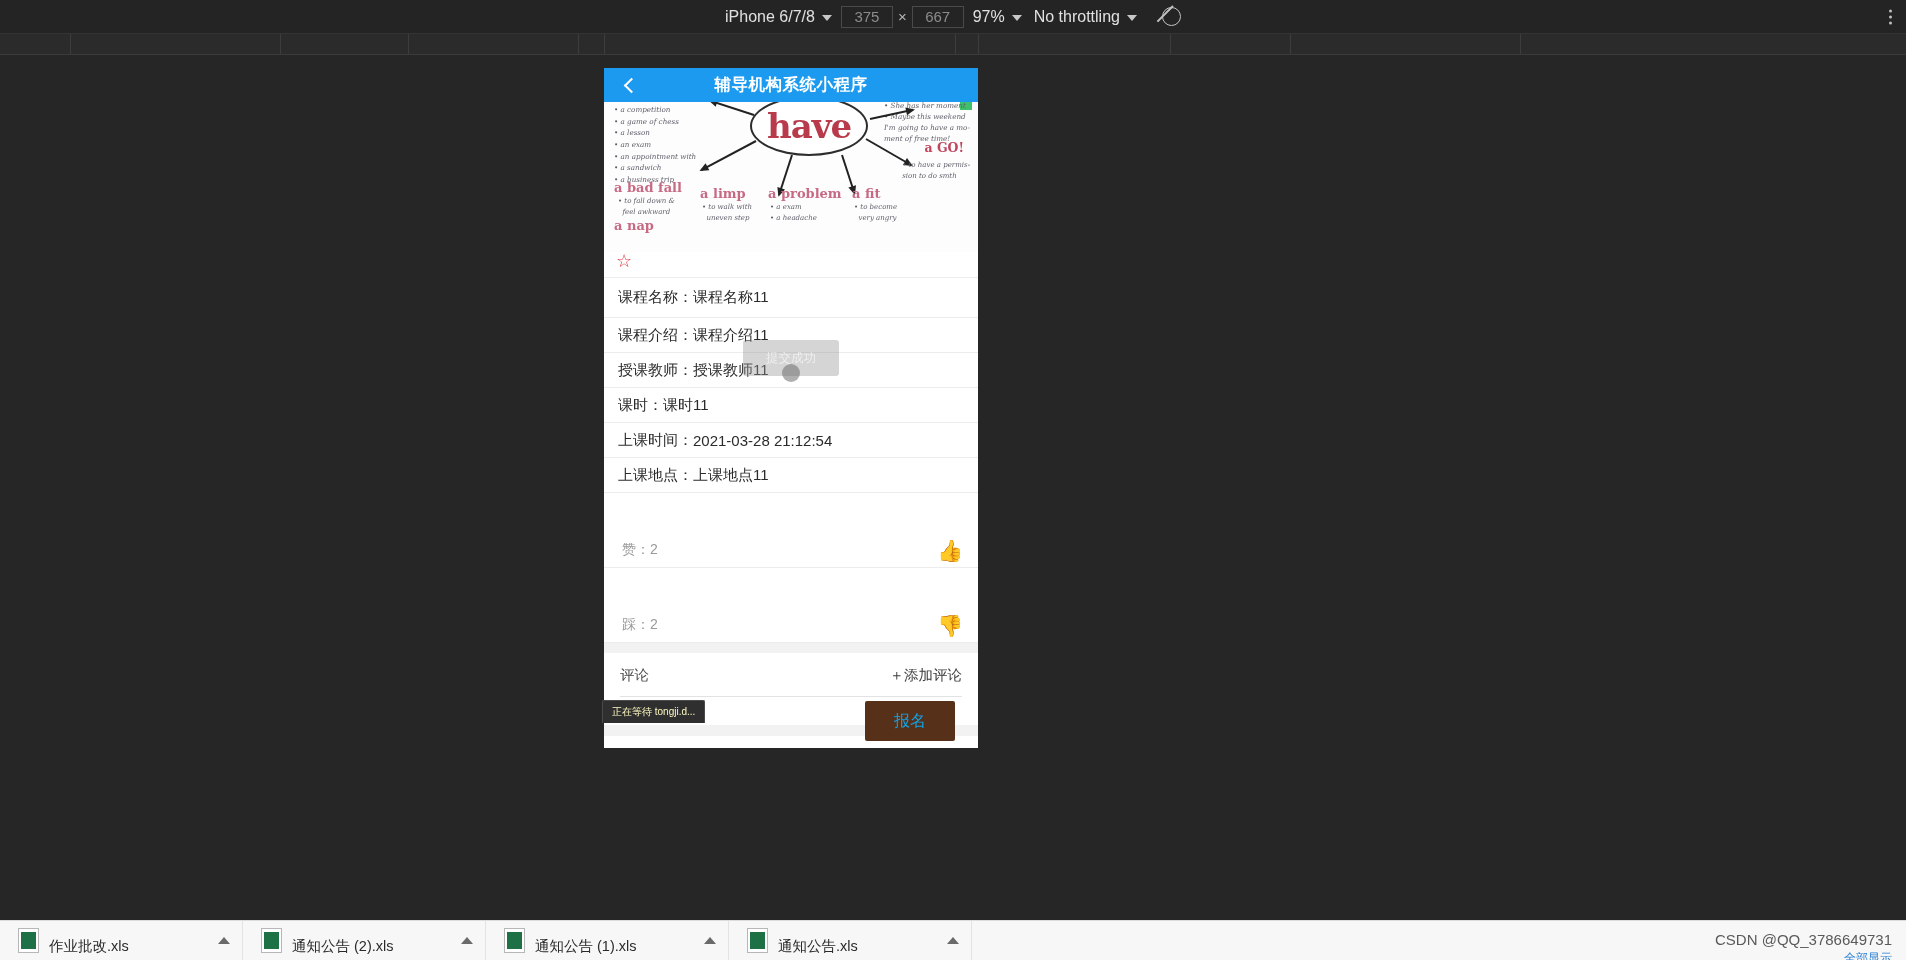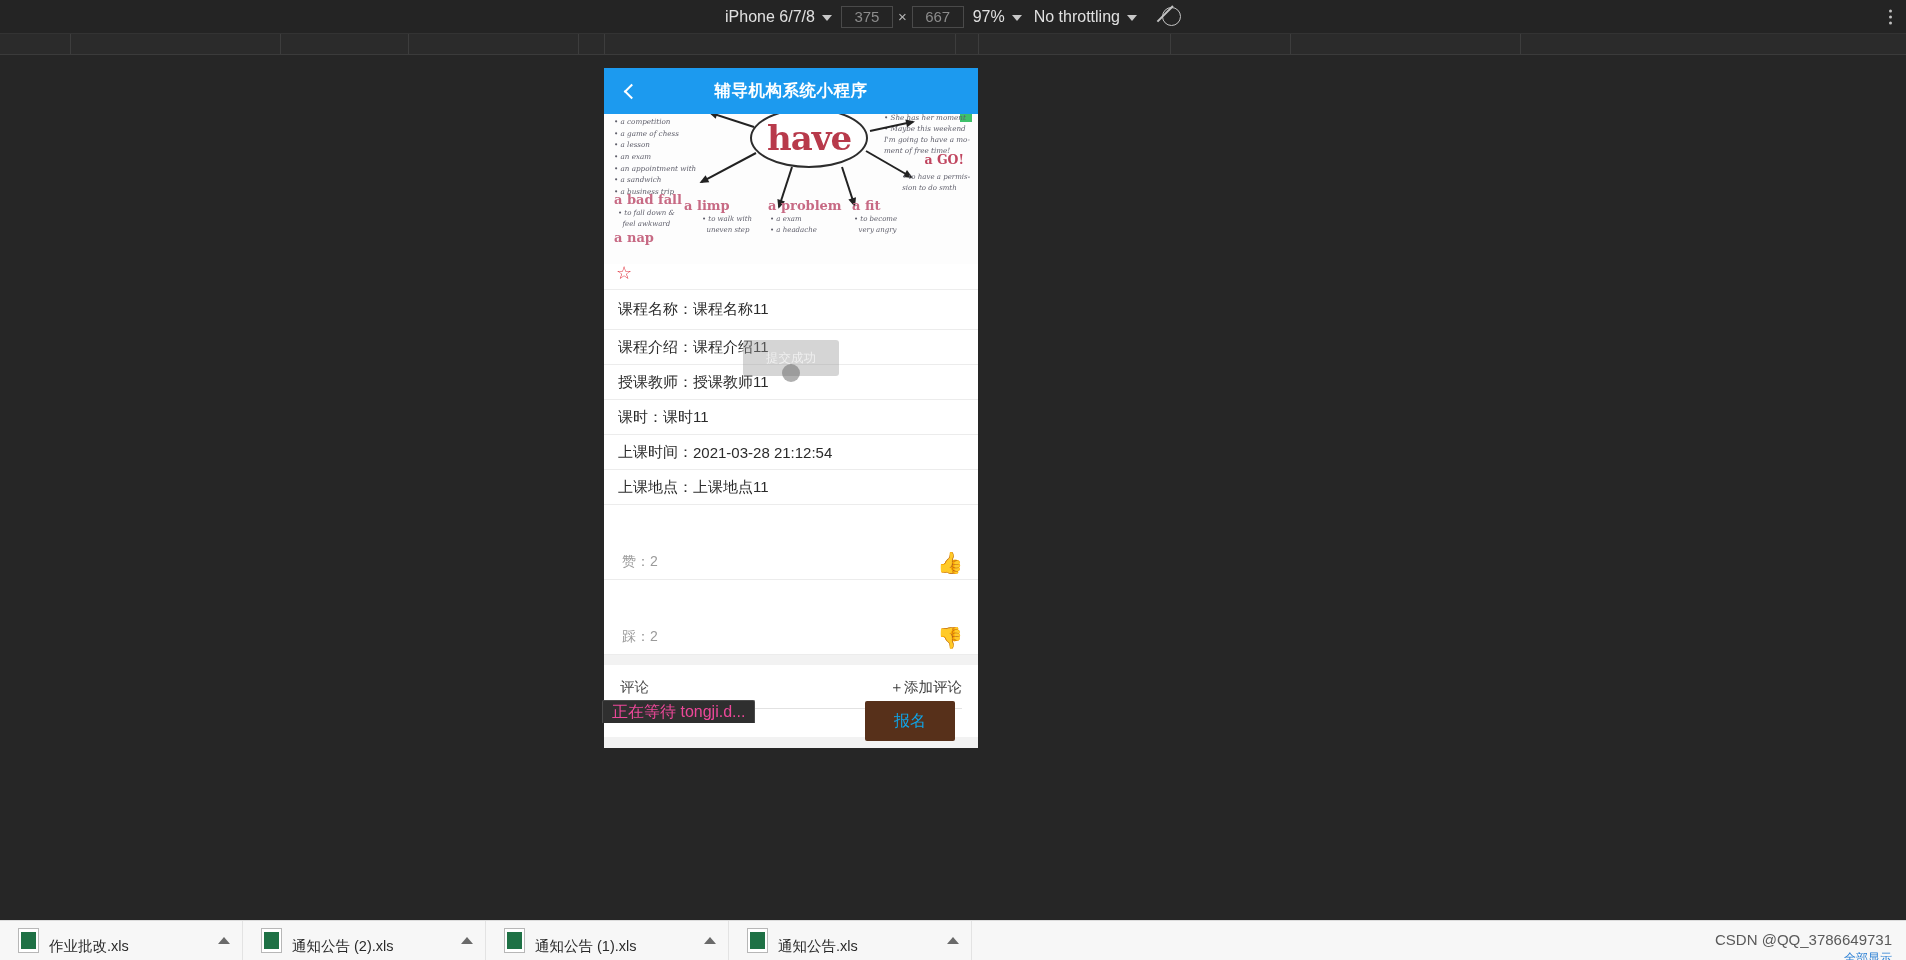--- a/index.html
+++ b/index.html
@@ -95,21 +95,21 @@
     position: absolute;
     left: 604px; top: 13px;
     width: 374px; height: 680px;
     background: #ffffff;
     overflow: hidden;
   }
 
   
   #app-header {
     position: relative;
-    height: 46px; width: 100%;
+    height: 34px; width: 100%;
     background: #1c9aef;
     display: flex; align-items: center;
     color: #fff;
   }
   #back-btn {
     position: absolute; left: 8px; top: 0; bottom: 0;
     width: 34px;
     display: flex; align-items: center; justify-content: center;
   }
   .chev-left {
@@ -310,22 +310,22 @@
 
   
   #status-bubble {
     position: absolute;
     left: 602px; top: 645px;
     height: 23px;
     padding: 0 9px;
     background: #2f2f2f;
     border: 1px solid #4a4a4a;
     border-bottom: none;
-    color: #ec4899;
-    font-size: 16px;
+    color: #fef9c3;
+    font-size: 10px;
     display: flex; align-items: center;
     border-radius: 2px 2px 0 0;
   }
 
   
   #taskbar {
     position: absolute; left: 0; top: 920px;
     width: 1906px; height: 40px;
     background: #f7f7f7;
     border-top: 1px solid #dcdcdc;
@@ -472,21 +472,21 @@
           <div class="bn-arrow" style="left:188px; top:80px; width:42px; transform:rotate(108deg);"></div>
           <div class="bn-arrow" style="left:238px; top:80px; width:40px; transform:rotate(72deg);"></div>
           <div class="bn-arrow" style="left:262px; top:64px; width:52px; transform:rotate(30deg);"></div>
           <div class="bn-arrow" style="left:266px; top:44px; width:44px; transform:rotate(-12deg);"></div>
 
           <div class="bn-term" style="left:10px; top:106px;">a bad fall</div>
           <div class="bn-sub" style="left:14px; top:122px; white-space:pre;">• to fall down &amp;
   feel awkward</div>
           <div class="bn-term" style="left:10px; top:144px;">a nap</div>
 
-          <div class="bn-term" style="left:80px; top:112px;">a limp</div>
+          <div class="bn-term" style="left:96px; top:112px;">a limp</div>
           <div class="bn-sub" style="left:98px; top:128px; white-space:pre;">• to walk with
   uneven step</div>
 
           <div class="bn-term" style="left:164px; top:112px;">a problem</div>
           <div class="bn-sub" style="left:166px; top:128px; white-space:pre;">• a exam
 • a headache</div>
 
           <div class="bn-term" style="left:248px; top:112px;">a fit</div>
           <div class="bn-sub" style="left:250px; top:128px; white-space:pre;">• to become
   very angry</div>

